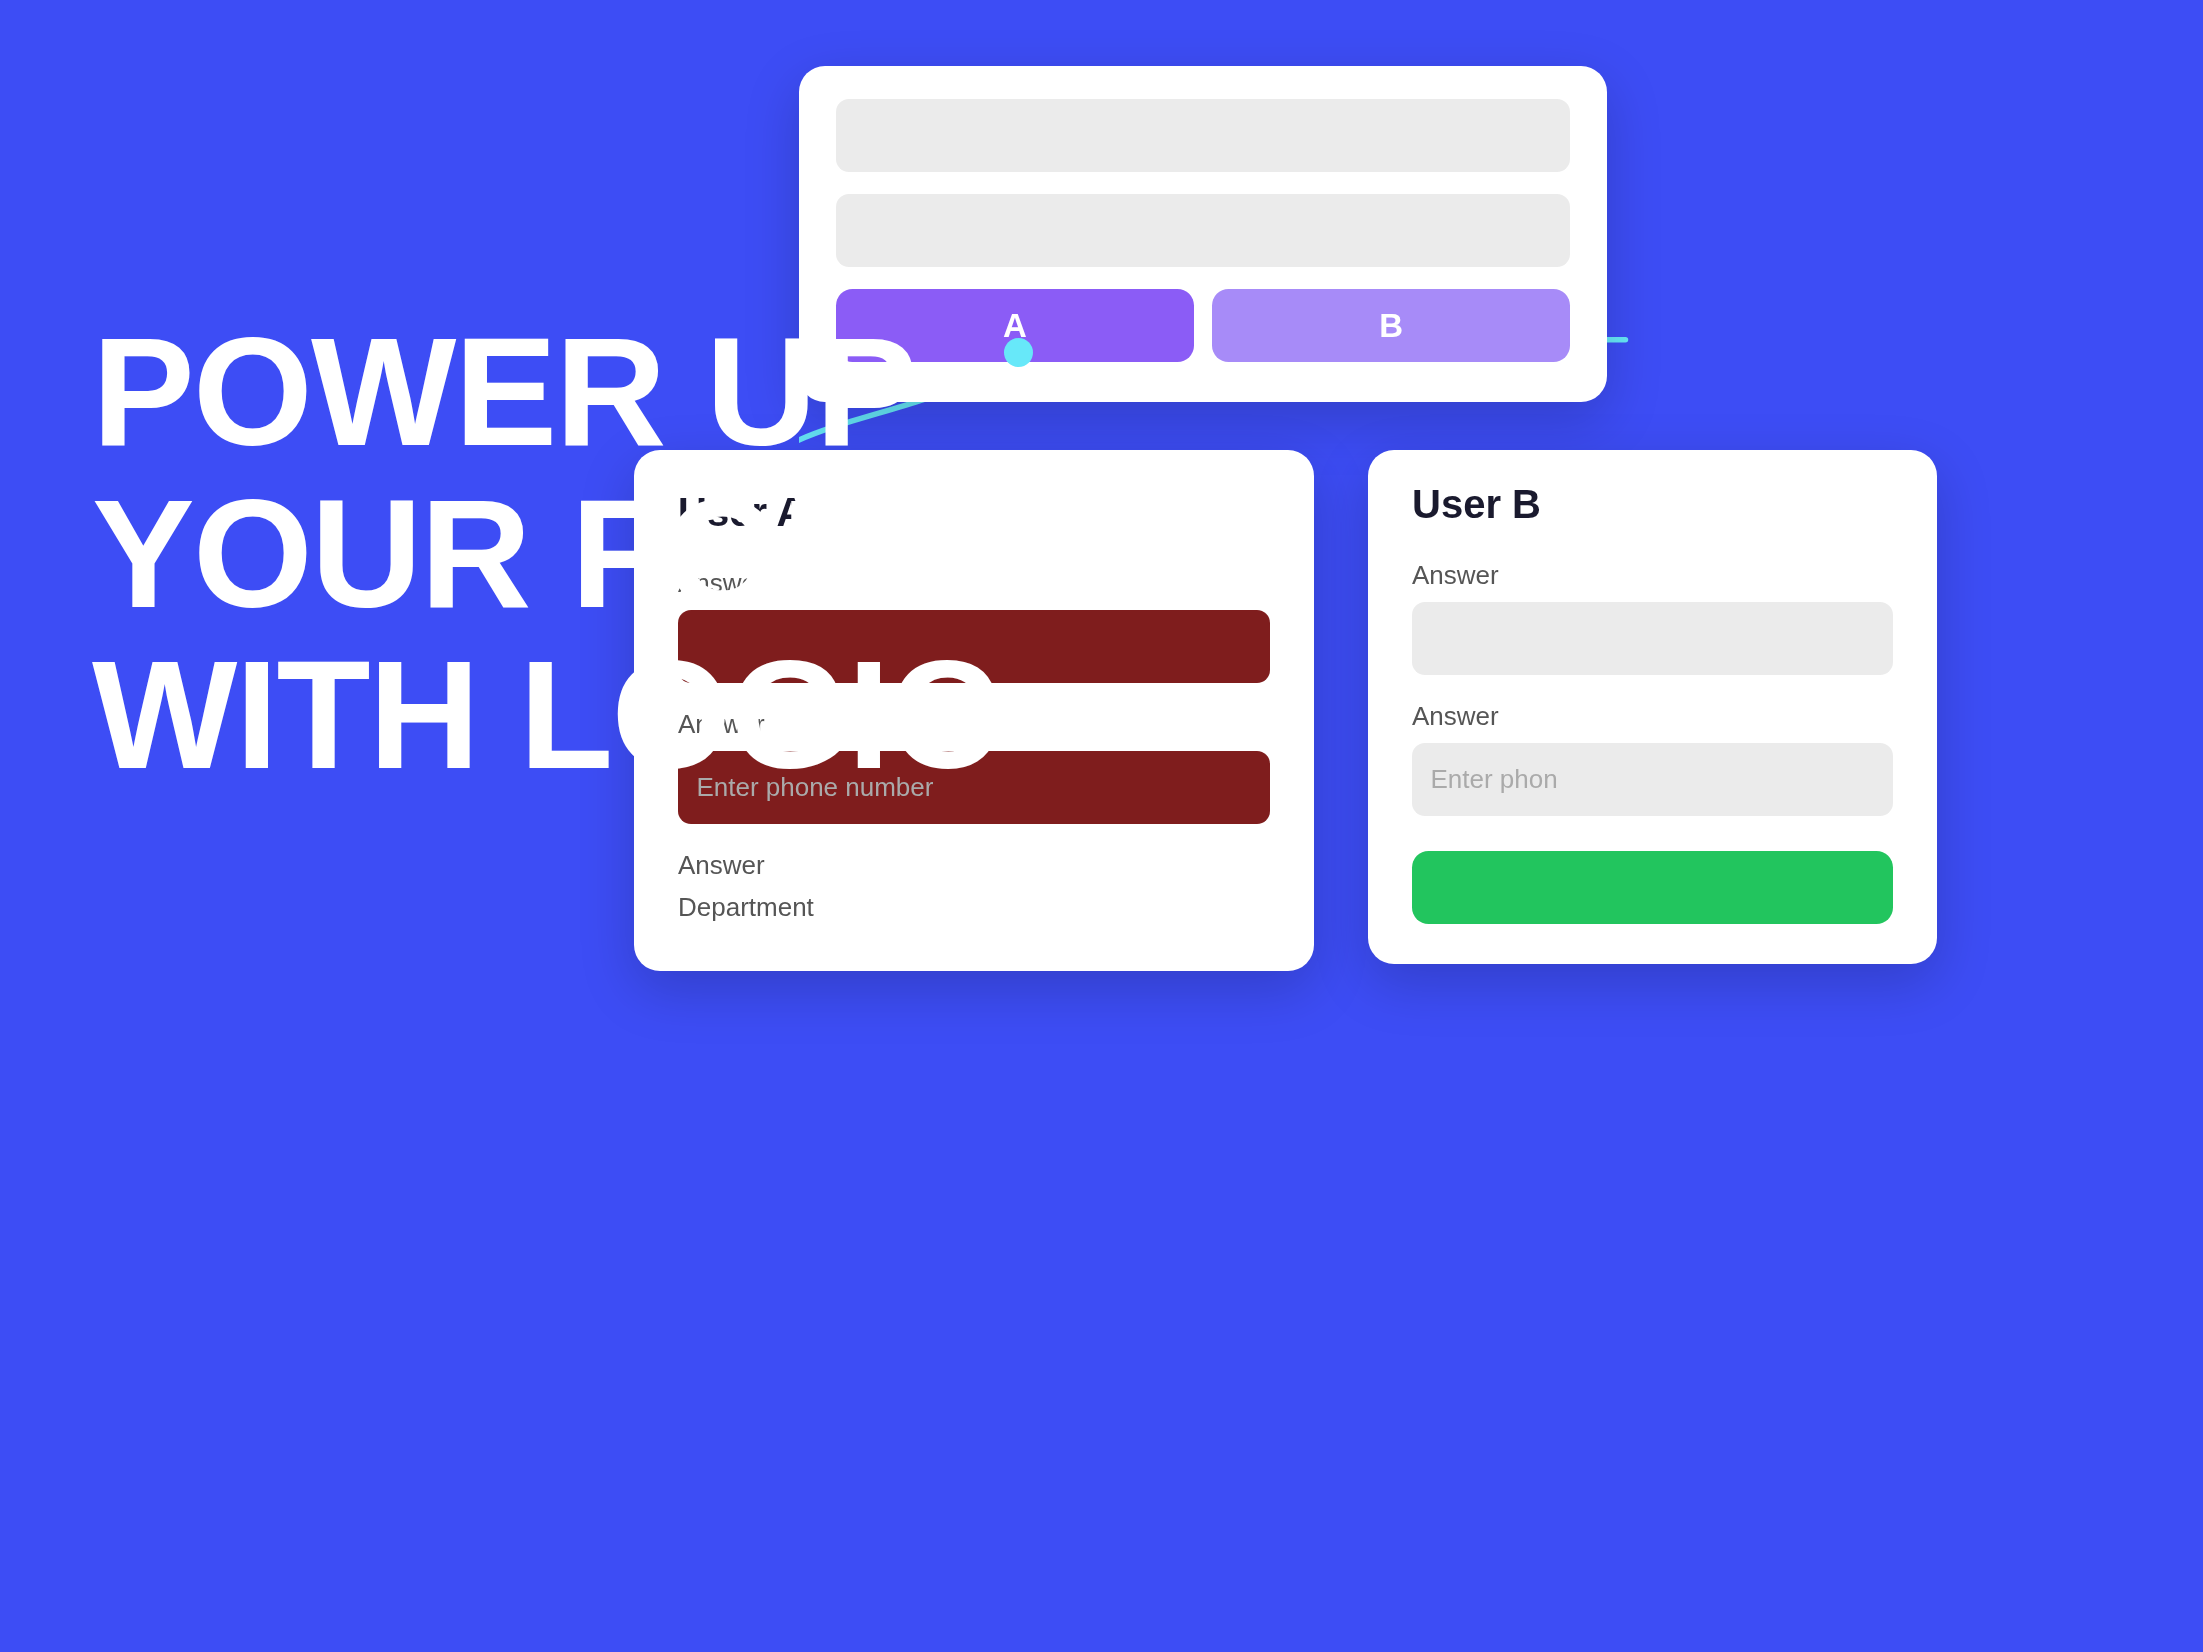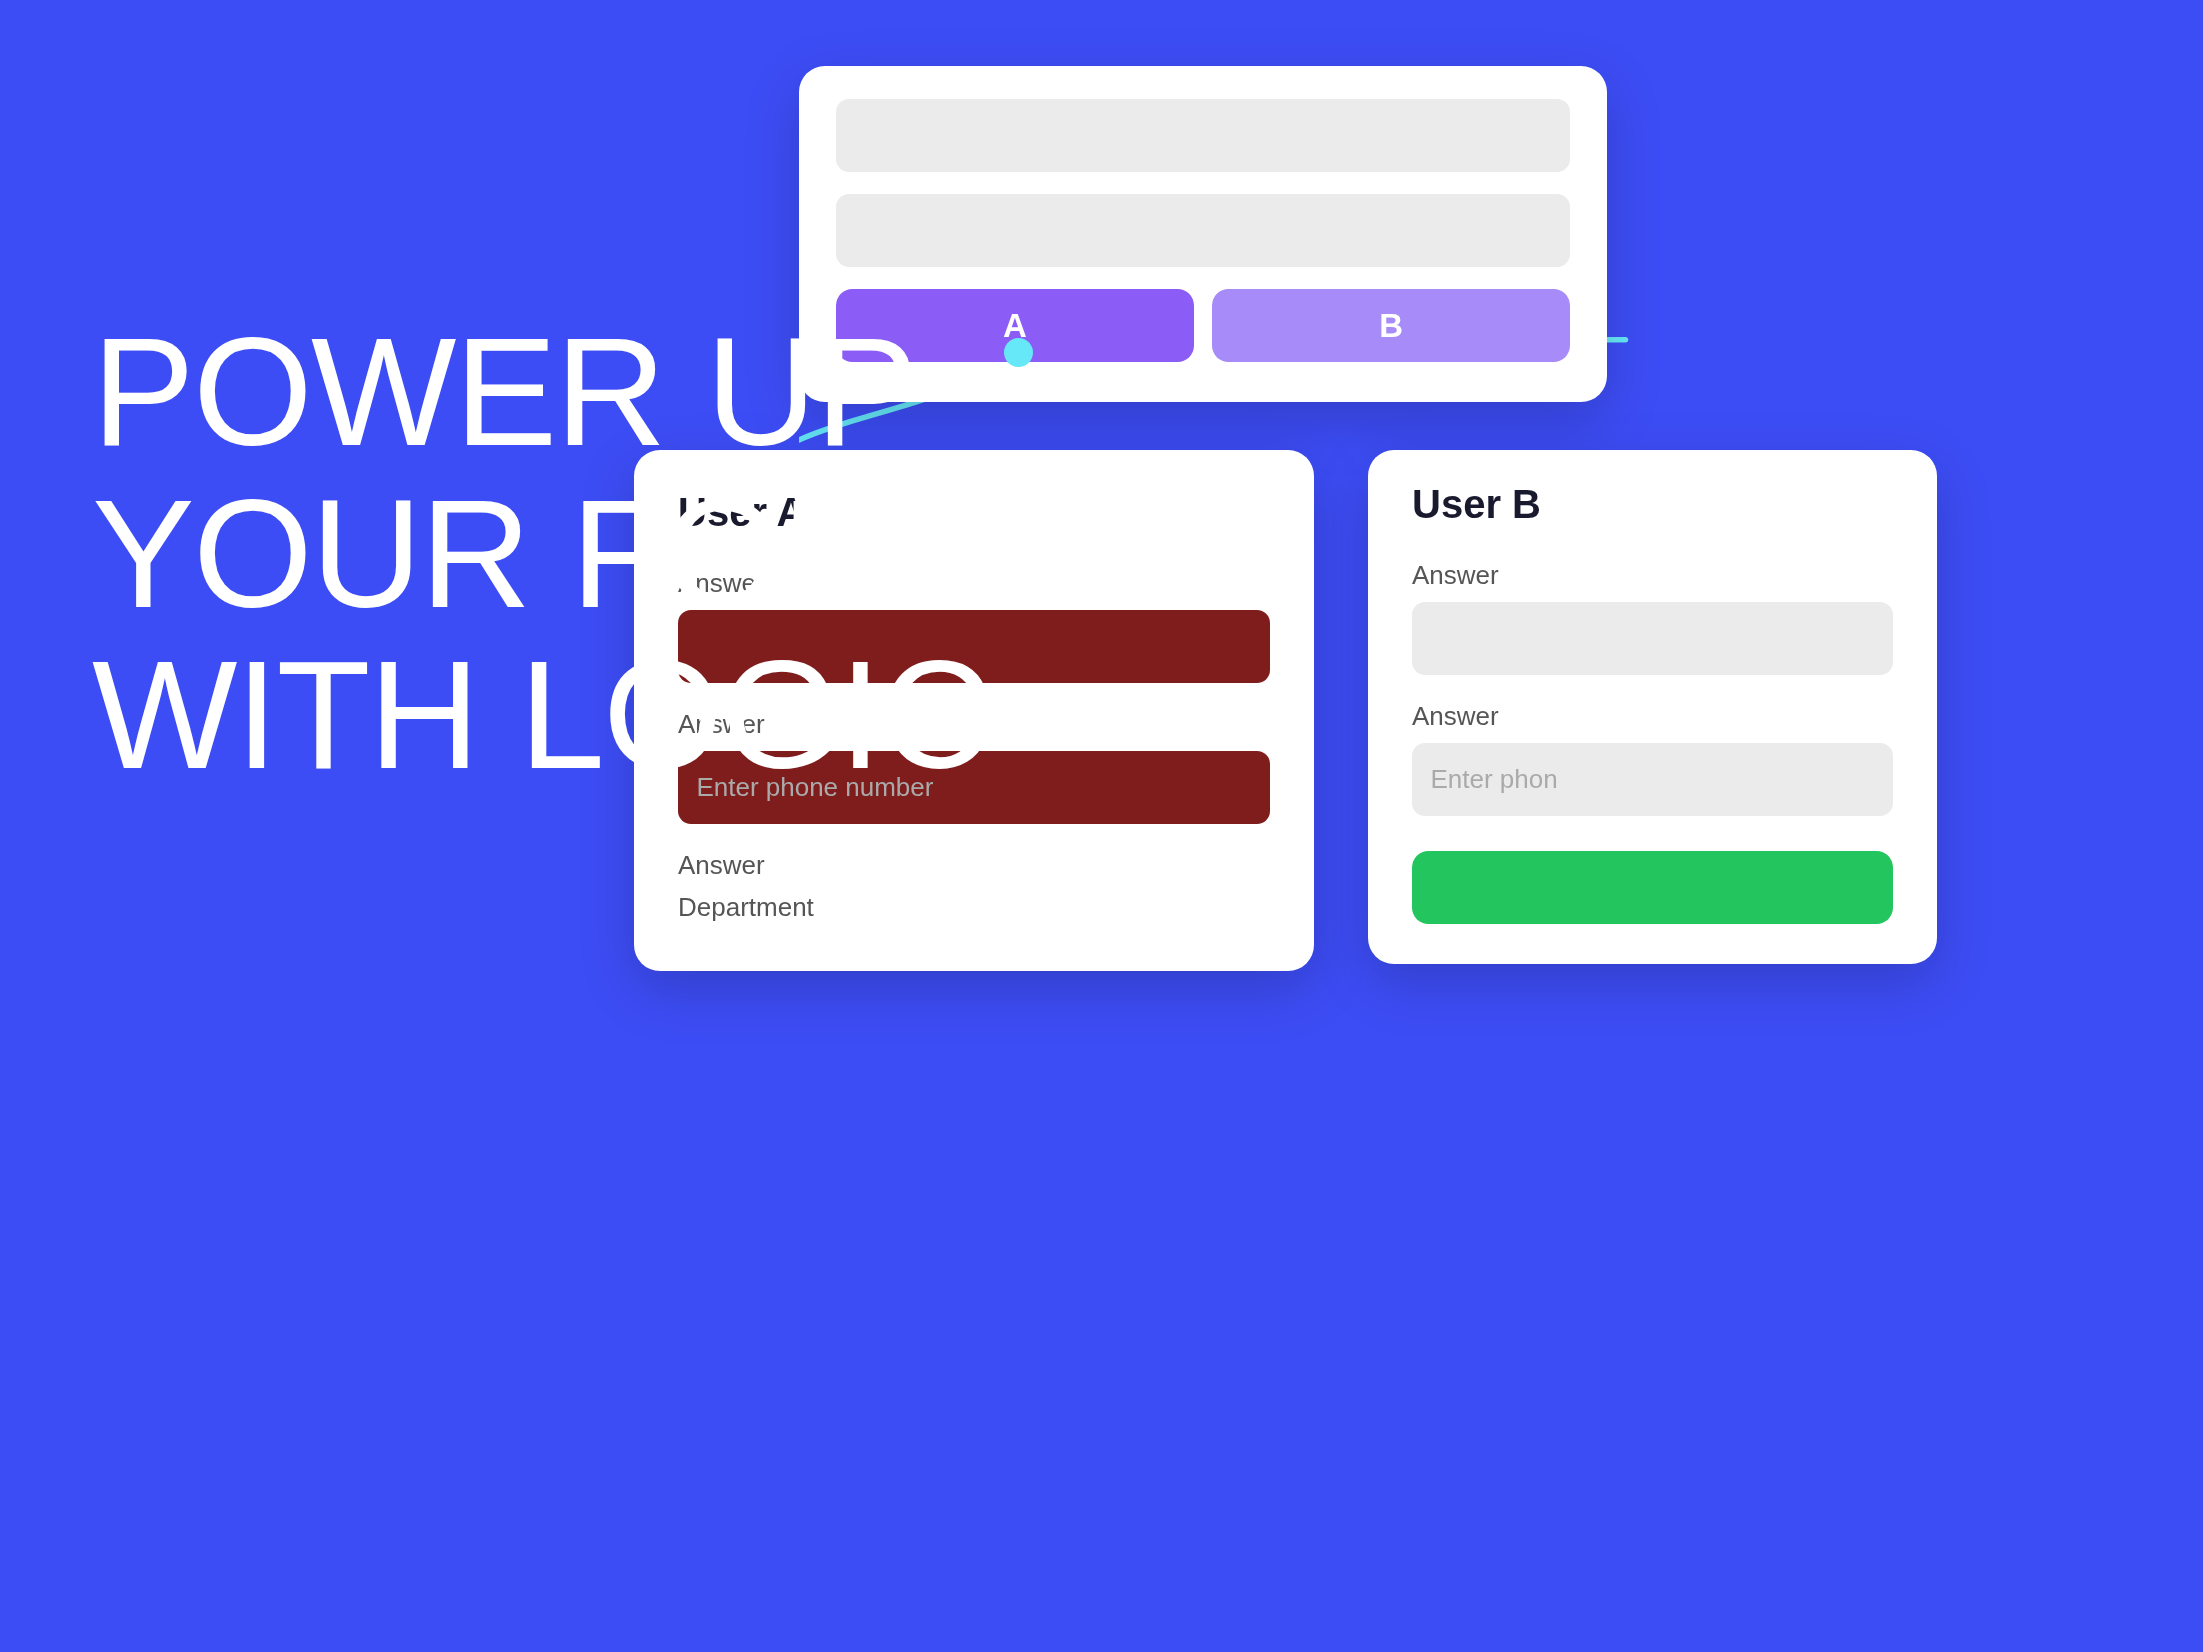--- a/index.html
+++ b/index.html
@@ -22,21 +22,21 @@
     
     .hero-text {
       position: absolute;
       left: 92px;
       top: 312px;
       z-index: 10;
     }
 
     .hero-text h1 {
       font-size: 154px;
-      font-weight: 400;
+      font-weight: 700;
       color: #ffffff;
       line-height: 1.05;
       text-transform: uppercase;
       letter-spacing: -1.8px;
     }
 
     
     .top-card {
       position: absolute;
       top: 66px;

